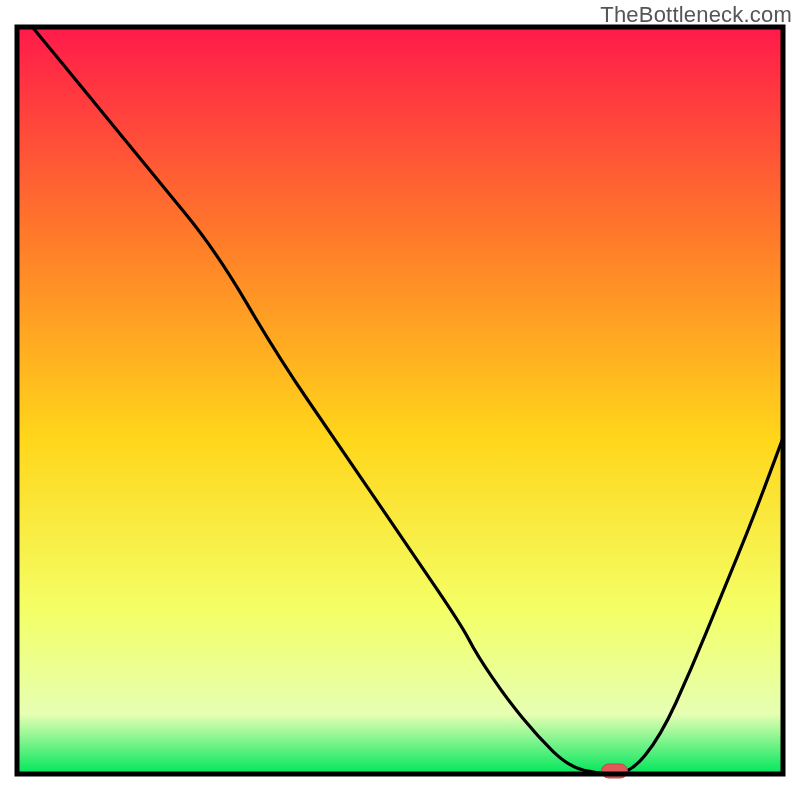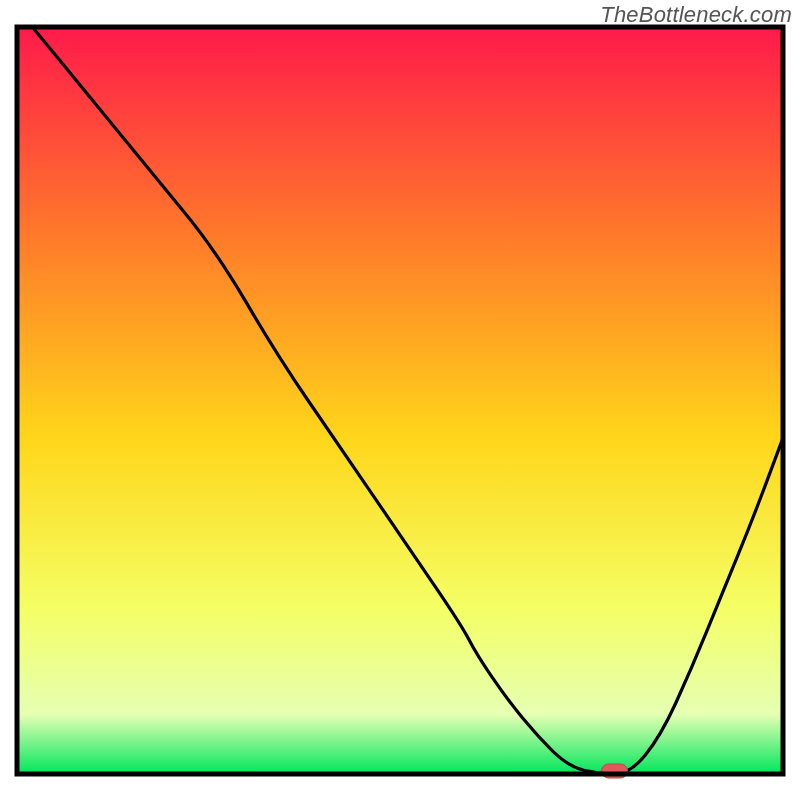--- a/index.html
+++ b/index.html
@@ -7,21 +7,20 @@
     padding: 0;
     width: 800px;
     height: 800px;
     background: #ffffff;
     font-family: Arial, Helvetica, sans-serif;
   }
   .chart-container {
     position: relative;
     width: 800px;
     height: 800px;
-    font-style: italic;
   }
   .watermark {
     position: absolute;
     top: 2px;
     right: 8px;
     color: #555;
     font-size: 22px;
     font-weight: 500;
     letter-spacing: 0.2px;
     z-index: 10;

